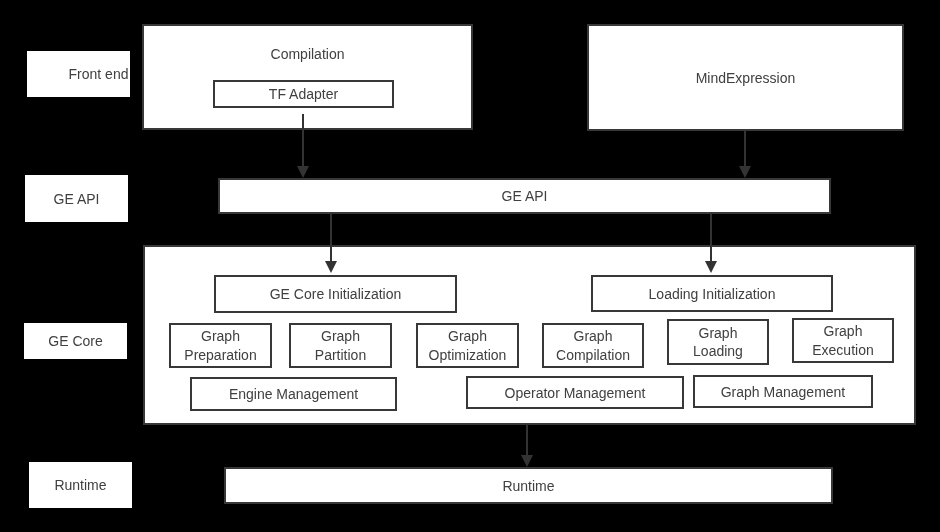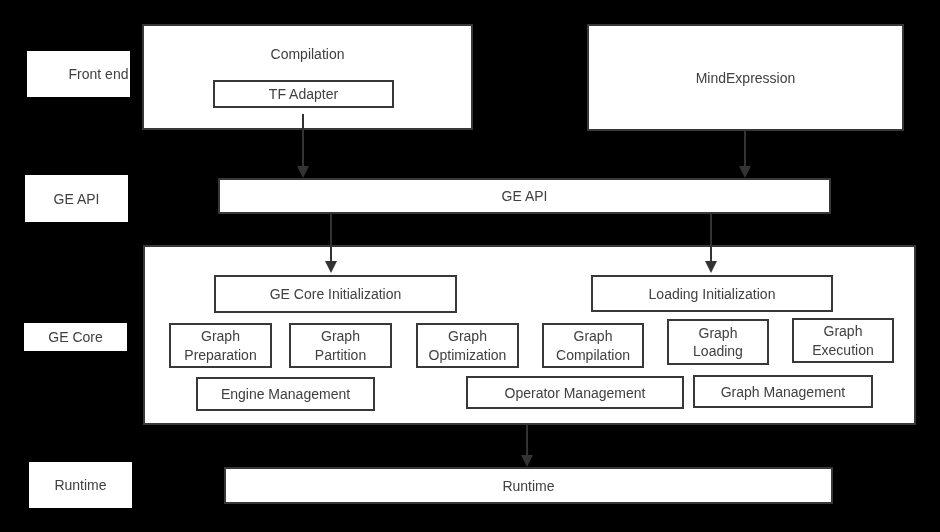--- a/index.html
+++ b/index.html
@@ -45,21 +45,21 @@
     border-top: 12px solid #333333;
   }
 </style>
 </head>
 <body>
 
 <div class="stage">
 
   <div class="side-label" style="left:27px; top:51px; width:103px; height:46px;padding-left:40px;">Front end</div>
   <div class="side-label" style="left:25px; top:175px; width:103px; height:47px;">GE API</div>
-  <div class="side-label" style="left:24px; top:323px; width:103px; height:28px;">GE Core</div>
+  <div class="side-label" style="left:24px; top:323px; width:103px; height:36px;">GE Core</div>
   <div class="side-label" style="left:29px; top:462px; width:103px; height:46px;">Runtime</div>
 
   <div class="box" style="left:142px; top:24px; width:331px; height:106px;">
     <span class="fe-title">Compilation</span>
     <div class="box" style="left:69px; top:54px; width:181px; height:28px;">TF Adapter</div>
   </div>
 
   <div class="box" style="left:587px; top:24px; width:317px; height:107px;">MindExpression</div>
 
   <div class="box" style="left:218px; top:178px; width:613px; height:36px;">GE API</div>
@@ -76,21 +76,21 @@
 Partition</div>
     <div class="box two-line" style="left:271px; top:76px; width:103px; height:45px;">Graph
 Optimization</div>
     <div class="box two-line" style="left:397px; top:76px; width:102px; height:45px;">Graph
 Compilation</div>
     <div class="box two-line" style="left:522px; top:72px; width:102px; height:46px;">Graph
 Loading</div>
     <div class="box two-line" style="left:647px; top:71px; width:102px; height:45px;">Graph
 Execution</div>
 
-    <div class="box" style="left:51px; top:130px; width:179px; height:34px;">Engine Management</div>
+    <div class="box" style="left:45px; top:130px; width:207px; height:34px;">Engine Management</div>
     <div class="box" style="left:296px; top:129px; width:218px; height:33px;margin-left:25px;">Operator Management</div>
     <div class="box" style="left:548px; top:128px; width:180px; height:33px;">Graph Management</div>
   </div>
 
   <div class="box" style="left:224px; top:467px; width:609px; height:37px;">Runtime</div>
 
   <div class="arrow" style="left:302px; top:114px; height:52px;"></div>
   <div class="arrow" style="left:744px; top:131px; height:35px;"></div>
   <div class="arrow" style="left:330px; top:213px; height:48px;"></div>
   <div class="arrow" style="left:710px; top:213px; height:48px;"></div>

